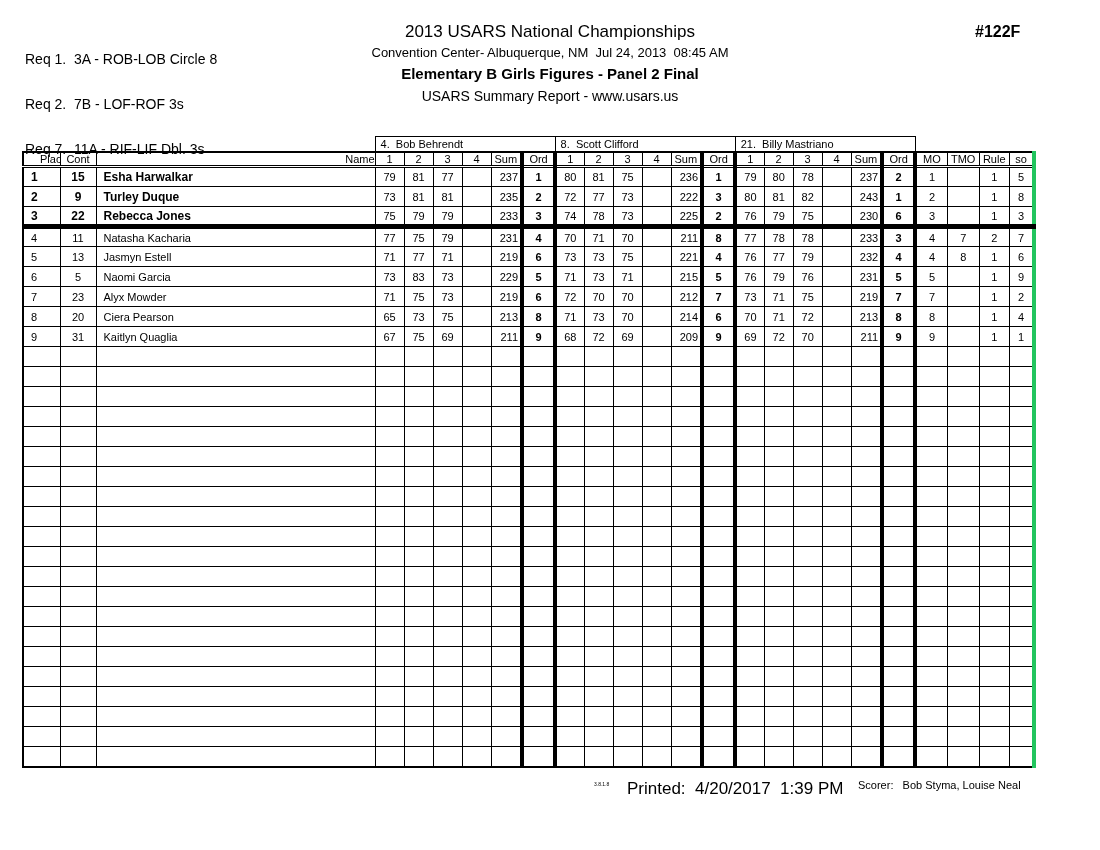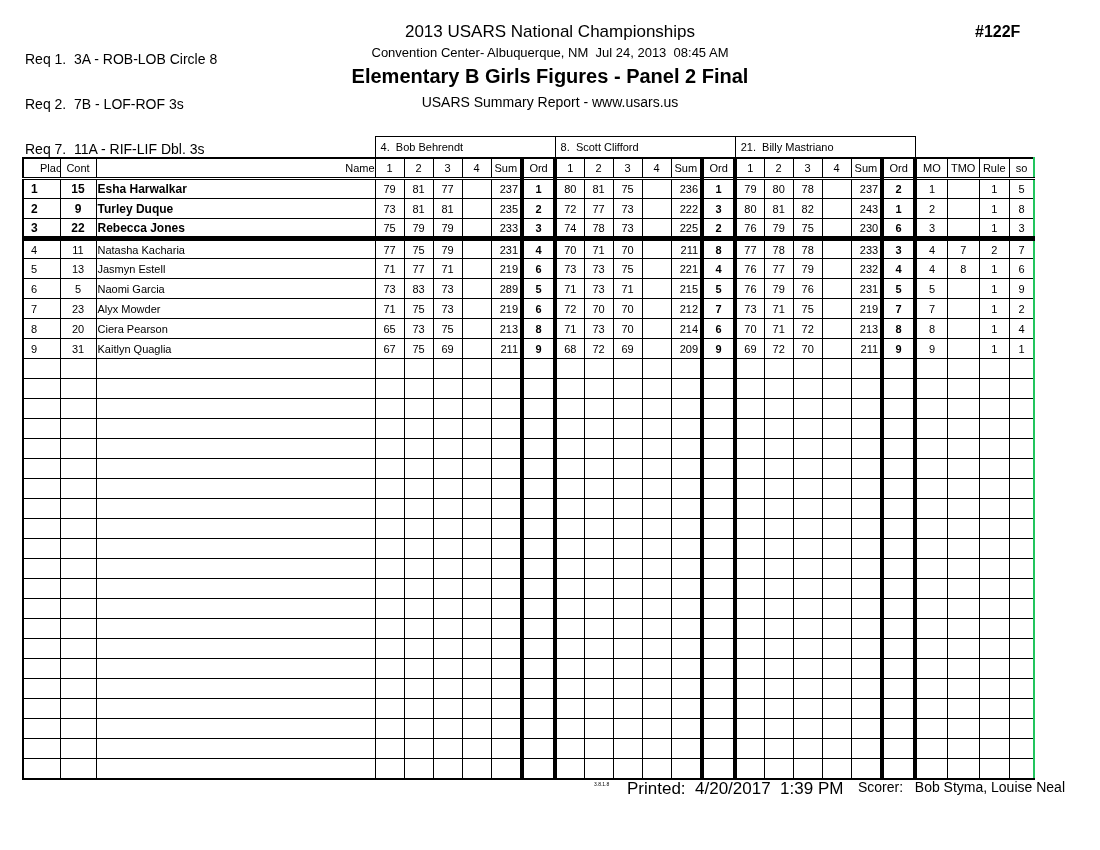--- a/index.html
+++ b/index.html
@@ -6,55 +6,55 @@
   html, body { width: 1100px; height: 850px; background: #ffffff; }
   body {
     position: relative;
     font-family: "Liberation Sans", "DejaVu Sans", sans-serif;
     color: #000;
   }
   .req-block { position: absolute; left: 25px; top: 22px; font-size: 14px; line-height: 15px; white-space: pre; }
   .center-head { position: absolute; left: 0; right: 0; top: 22px; text-align: center; }
   .t-champ { font-size: 17px; font-weight: normal; white-space: pre; }
   .t-venue { font-size: 13px; margin-top: 3px; white-space: pre; }
-  .t-event { font-size: 20px; font-weight: bold; margin-top: 5px; white-space: pre; }
+  .t-event { font-size: 15px; font-weight: bold; margin-top: 5px; white-space: pre; }
   .t-report { font-size: 14px; margin-top: 6px; white-space: pre; }
   .evt-num { position: absolute; left: 975px; top: 23px; font-size: 16px; font-weight: bold; }
 
   .tbl-wrap { position: absolute; left: 22px; top: 136px; }
   table { border-collapse: collapse; table-layout: fixed; width: 1011px; }
-  thead tr { height: 21px; }
+  thead tr { height: 15px; }
   tbody tr { height: 20px; }
   td {
     border: 1px solid #000;
     padding: 0;
     font-size: 11px;
     text-align: center;
     vertical-align: middle;
     overflow: hidden;
     white-space: pre;
   }
   td.filler { border: none; }
   td.judge-box { text-align: left; padding-left: 5px; }
   .col-header td { border-top: 2px solid #000; border-bottom: 3px double #000; }
   td.first { border-left: 2px solid #000; }
-  td.last  { border-right: 2px solid #22c55e; }
+  td.last  { border-right: 4px solid #22c55e; }
   td.ordcol { border-left: 4px solid #000; border-right: 4px solid #000; }
   td.b { font-weight: bold; }
   td.place { text-align: left; padding-left: 7px; }
-  td.name  { text-align: left; padding-left: 1px; }
+  td.name  { text-align: left; padding-left: 7px; }
   td.sum   { text-align: right; padding-right: 2px; }
   td.hleft { text-align: right; padding-left: 16px; }
   tr.cut td { border-bottom: 5px solid #000; }
   tr.last-row td { border-bottom: 2px solid #000; }
   tr.top3 td.place, tr.top3 td.cont, tr.top3 td.name { font-weight: bold; font-size: 12px; }
 
   .f-version { position: absolute; left: 594px; top: 781px; font-size: 5px; }
   .f-printed { position: absolute; left: 627px; top: 779px; font-size: 17px; white-space: pre; }
-  .f-scorer  { position: absolute; left: 858px; top: 779px; font-size: 14px; white-space: pre; }
+  .f-scorer  { position: absolute; left: 858px; top: 779px; font-size: 11px; white-space: pre; }
 </style>
 </head>
 <body>
 
 <div class="req-block">
   <div>Req 1.  3A - ROB-LOB Circle 8</div>
   <div>Req 2.  7B - LOF-ROF 3s</div>
   <div>Req 7.  11A - RIF-LIF Dbl. 3s</div>
 </div>
 
@@ -269,21 +269,21 @@
           <td class="last">6</td>
         </tr>
         <tr class="data-row">
           <td class="place first">6</td>
           <td class="cont">5</td>
           <td class="name">Naomi Garcia</td>
           <td>73</td>
           <td>83</td>
           <td>73</td>
           <td></td>
-          <td class="sum">289</td>
+          <td class="sum">229</td>
           <td class="ordcol b">5</td>
           <td>71</td>
           <td>73</td>
           <td>71</td>
           <td></td>
           <td class="sum">215</td>
           <td class="ordcol b">5</td>
           <td>76</td>
           <td>79</td>
           <td>76</td>

